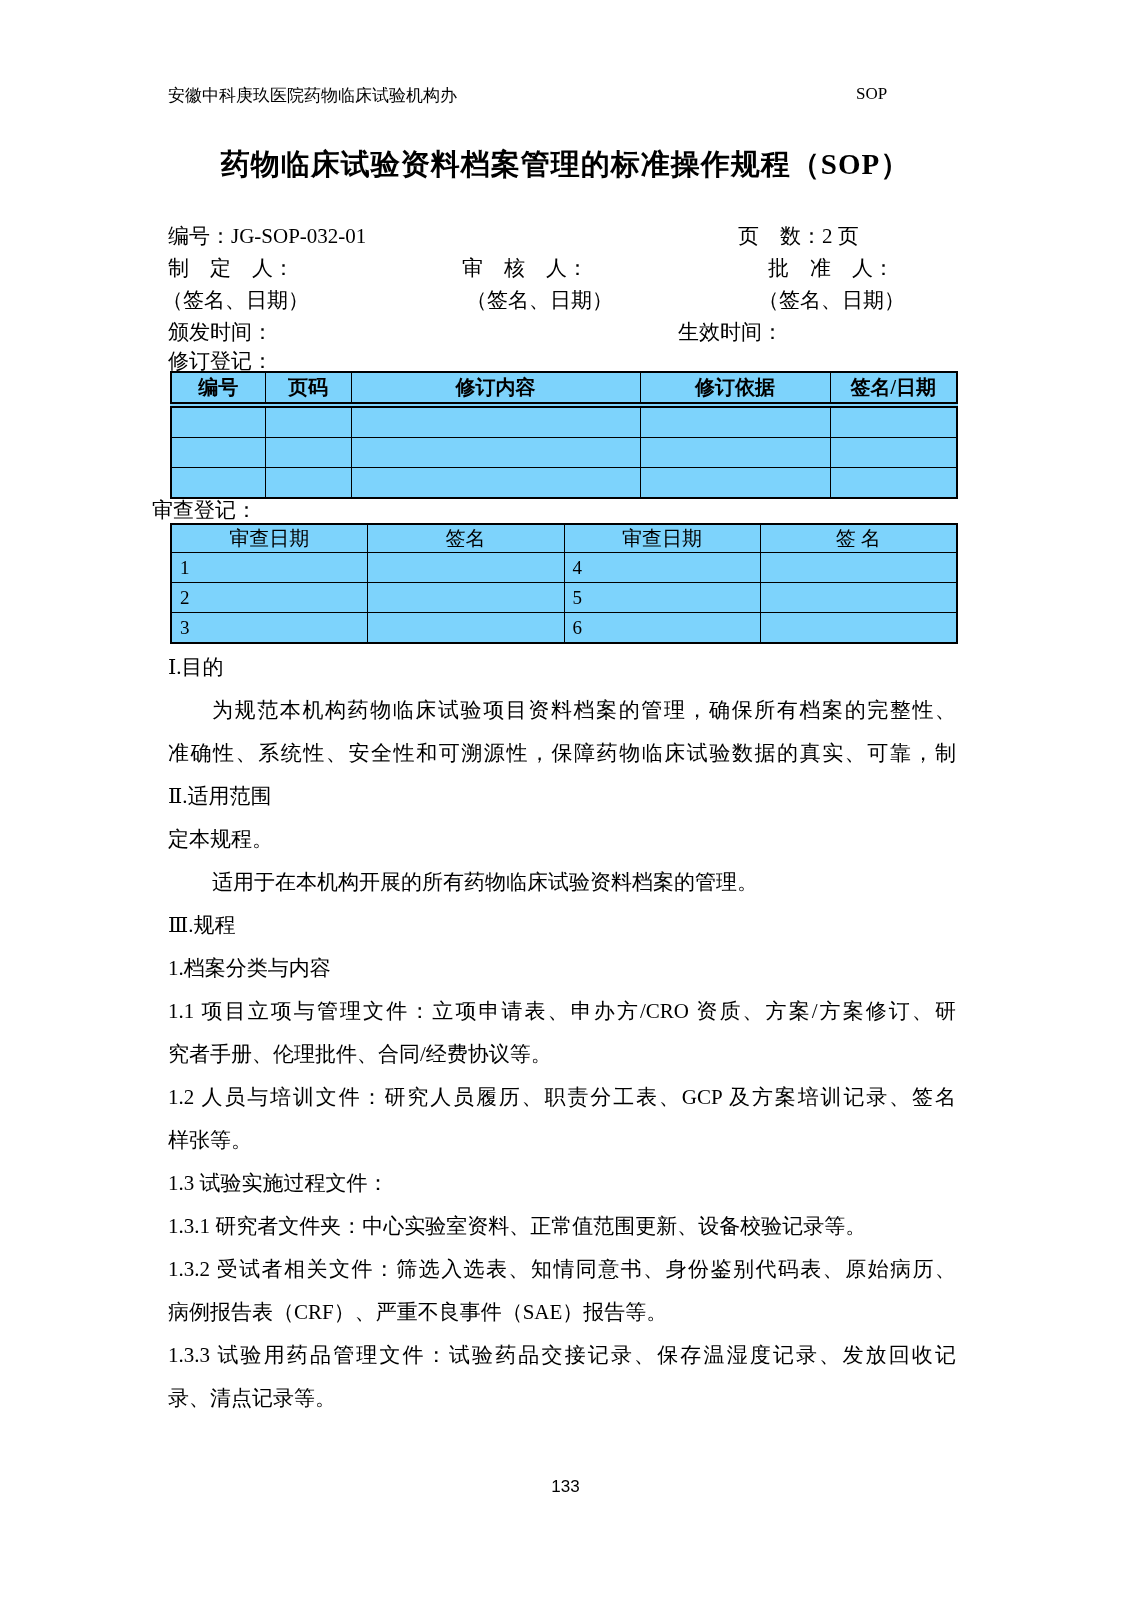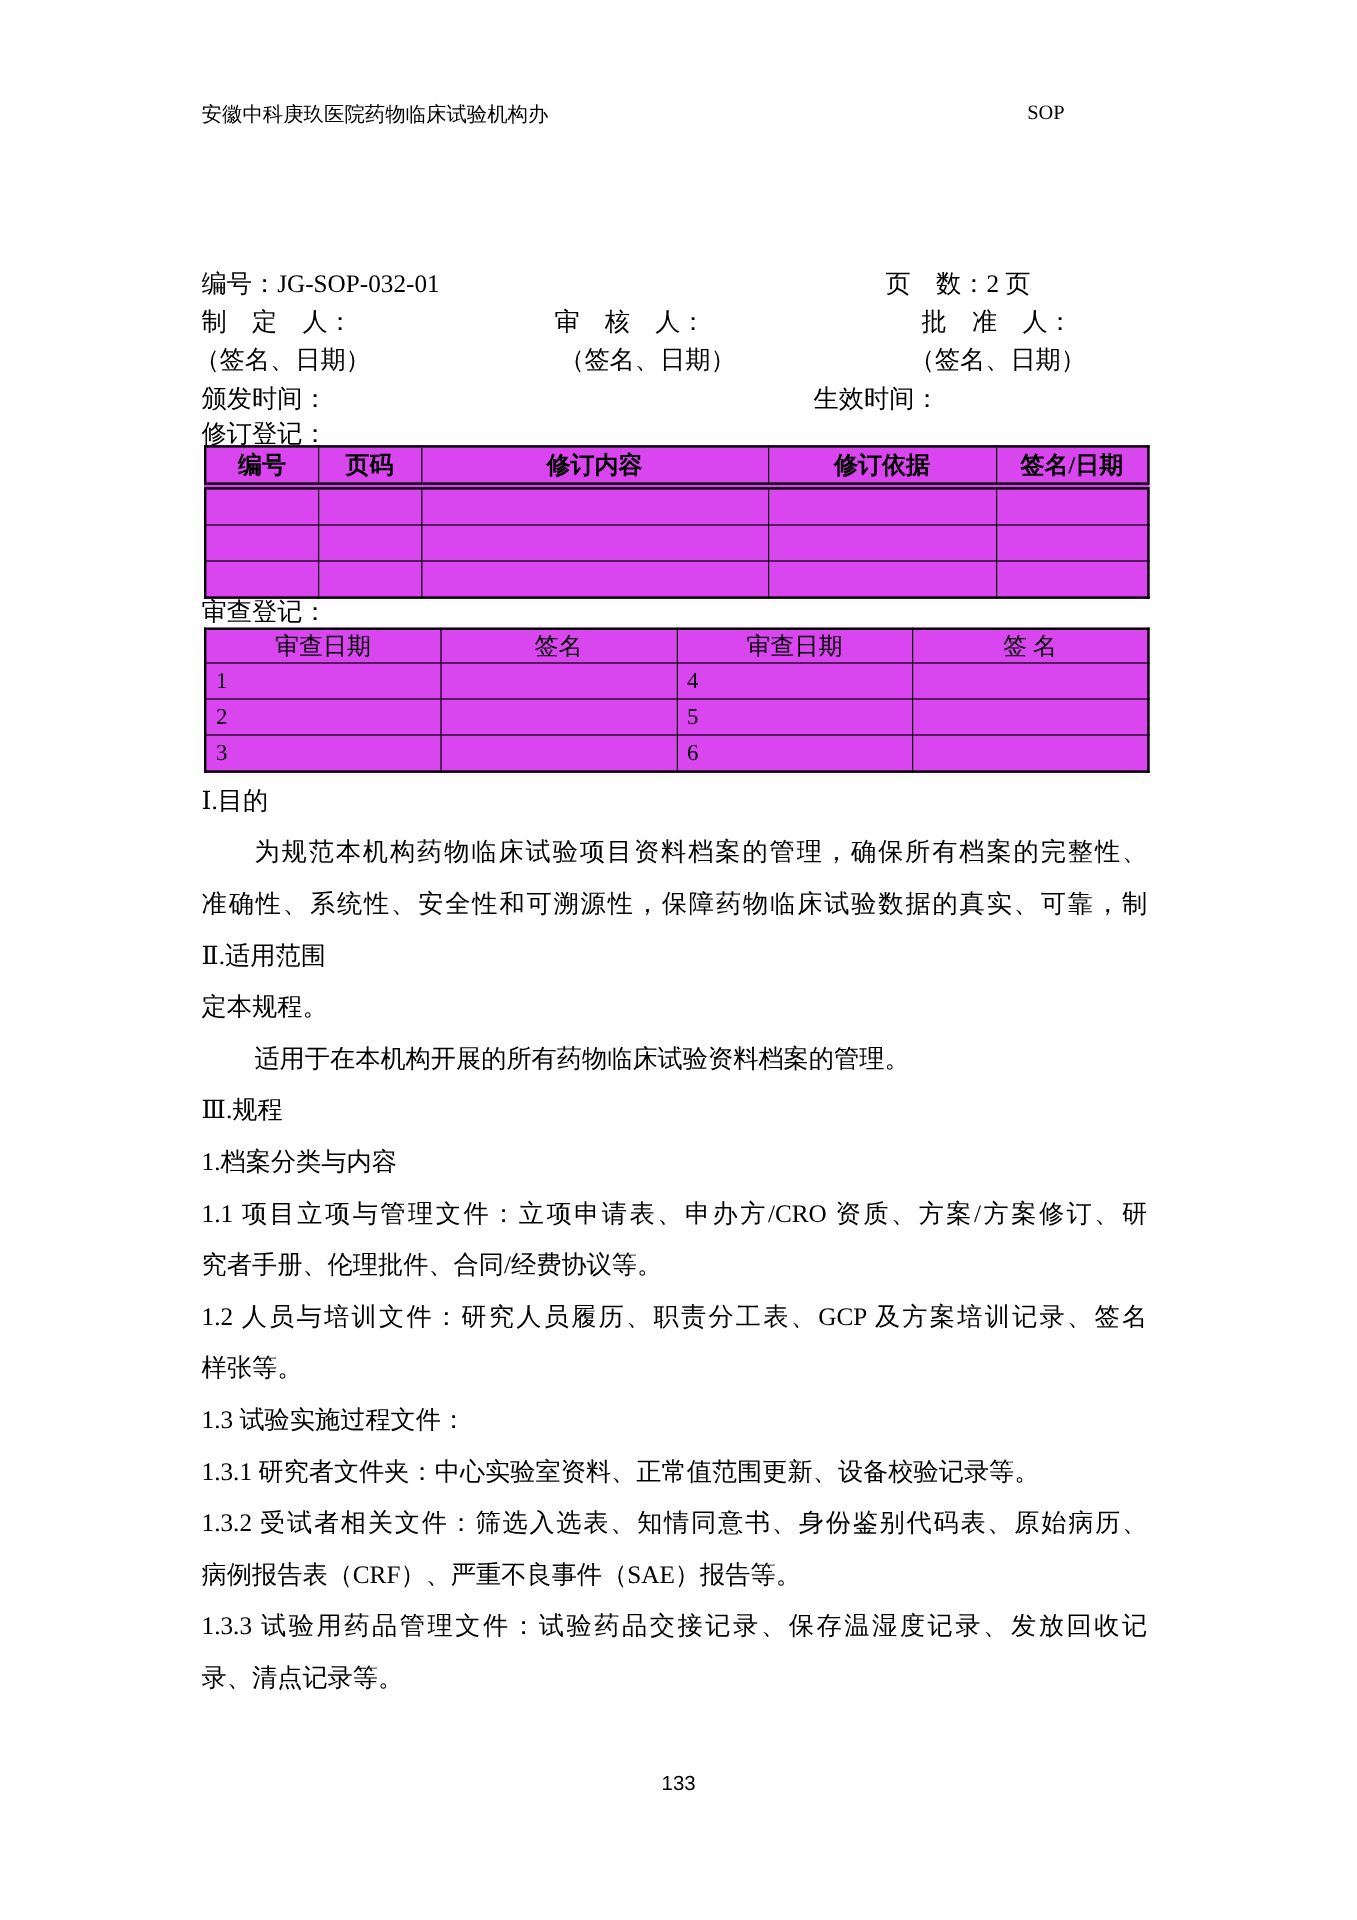--- a/index.html
+++ b/index.html
@@ -11,21 +11,21 @@
     overflow:hidden;
   }
   .abs{position:absolute;white-space:pre;}
   .hdr{font-size:17px;top:84px;}
   .title{
     position:absolute;top:145px;left:0;width:100%;
     text-align:center;font-size:29px;font-weight:bold;letter-spacing:1px;
   }
   .meta{font-size:21px;line-height:24px;}
   .seclabel{font-size:21px;}
-  table{border-collapse:collapse;table-layout:fixed;position:absolute;left:170px;background:#d946ef;}
+  table{border-collapse:collapse;table-layout:fixed;position:absolute;left:170px;background:#7dd3fc;}
   table,td,th{border:1px solid #000;}
   table{border-width:2px;}
   th,td{padding:0;font-weight:normal;overflow:hidden;}
   .t1{top:371px;width:786px;}
   .t1 th{height:29px;font-size:20px;font-weight:bold;text-align:center;border-bottom:6px double #000;}
   .t1 td{height:29px;}
   .t2{top:523px;width:786px;}
   .t2 th{height:27px;font-size:20px;text-align:center;}
   .t2 td{height:29px;font-size:19px;text-align:left;vertical-align:middle;padding-left:8px;}
   .bodytext{
@@ -42,20 +42,21 @@
   }
 </style>
 </head>
 <body>
 
 <div class="page">
 
   <span class="abs hdr" style="left:168px;">安徽中科庚玖医院药物临床试验机构办</span>
   <span class="abs hdr" style="left:856px;">SOP</span>
 
+  <div class="title">药物临床试验资料档案管理的标准操作规程（SOP）</div>
 
   <span class="abs meta" style="left:168px;top:224px;">编号：JG-SOP-032-01</span>
   <span class="abs meta" style="left:738px;top:224px;">页　数：2 页</span>
 
   <span class="abs meta" style="left:168px;top:256px;">制　定　人：</span>
   <span class="abs meta" style="left:462px;top:256px;">审　核　人：</span>
   <span class="abs meta" style="left:752px;top:256px;margin-left:16px;">批　准　人：</span>
 
   <span class="abs meta" style="left:162px;top:288px;">（签名、日期）</span>
   <span class="abs meta" style="left:466px;top:288px;">（签名、日期）</span>
@@ -101,21 +102,21 @@
       <tr>
         <td></td>
         <td></td>
         <td></td>
         <td></td>
         <td></td>
       </tr>
     </tbody>
   </table>
 
-  <span class="abs seclabel" style="left:168px;top:496px;">审查登记：</span>
+  <span class="abs seclabel" style="left:152px;top:496px;">审查登记：</span>
 
   <table class="t2">
     <colgroup>
       <col style="width:196px">
         <col style="width:197px">
         <col style="width:196px">
         <col style="width:197px">
     </colgroup>
     <thead>
       <tr>

